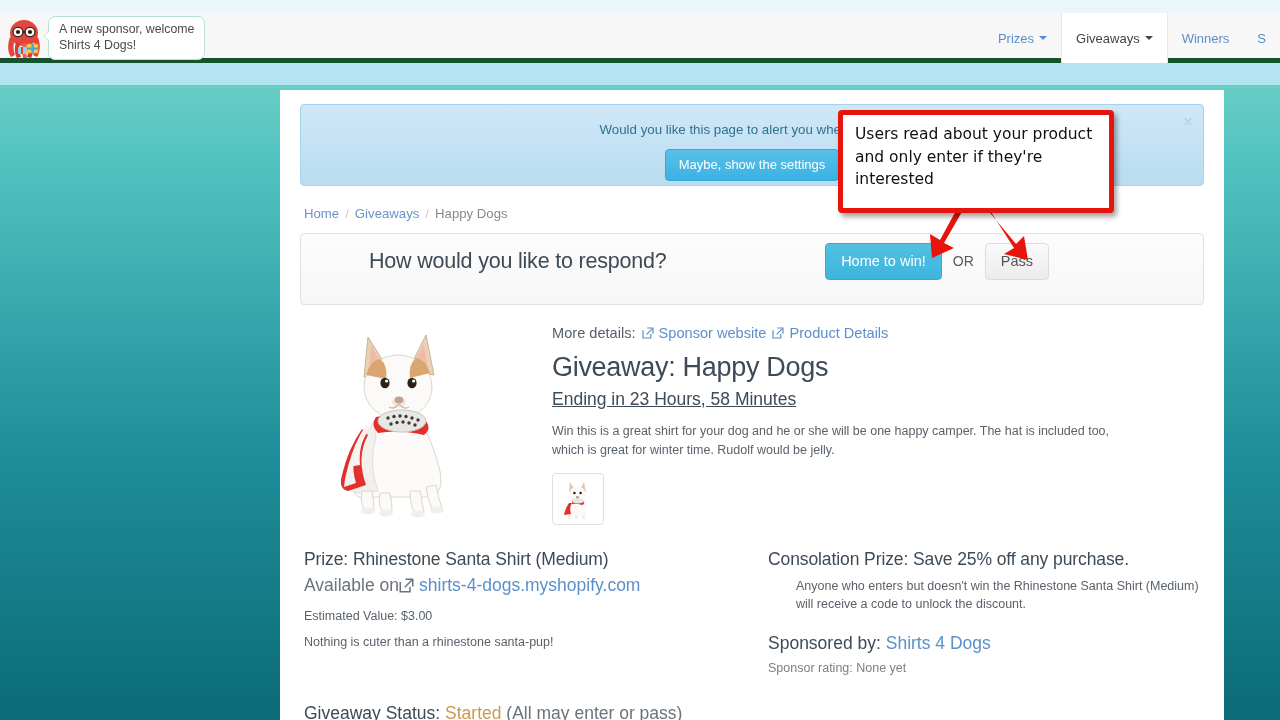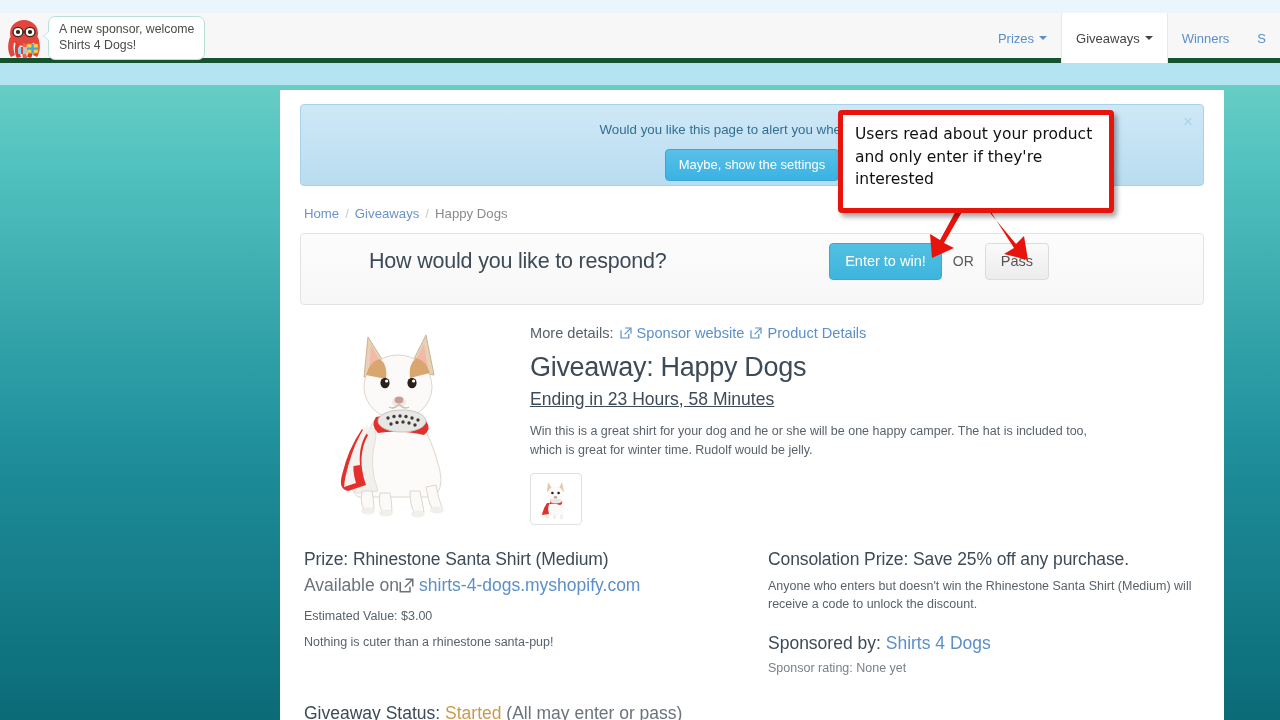--- a/index.html
+++ b/index.html
@@ -183,21 +183,21 @@
     border-radius: 4px;
     color: #555;
     font-size: 14.5px;
     padding: 9px 15px 10px 15px;
     cursor: pointer;
   }
 
   
   .detail-row { display: flex; padding: 6px 0 0 0; }
   .detail-img-col { width: 224px; flex: none; padding-left: 4px; }
-  .detail-txt-col { flex: 1; padding-left: 6px; }
+  .detail-txt-col { flex: 1; padding-left: 6px; margin-left: 22px; }
 
   .more-details {
     font-size: 14.6px; color: #55606b;
     display: flex; align-items: center; gap: 6px;
     margin-bottom: 9px;
   }
   .ext-link { color: #5b8fc9; cursor: pointer; display: inline-flex; align-items: center; gap: 5px; }
   .ext-icon { display: inline-block; width: 12px; height: 12px; flex: none; }
 
   .giveaway-title {
@@ -238,20 +238,21 @@
     font-size: 17.5px; color: #6b737b; line-height: 27px;
     display: flex; align-items: flex-end; 
   }
   .prize-avail .ext-link { font-size: 17.5px; }
   .prize-sub {
     font-size: 12.5px; color: #59626b; margin-top: 8px; line-height: 18px;
   }
   .consol-sub {
     font-size: 12.5px; color: #59626b; margin-top: 5px; line-height: 18px;
     max-width: 450px;
+    margin-left: 28px;
   }
   .sponsored-by {
     font-size: 17.5px; color: #3d4a57; margin-top: 20px;
   }
   .sponsored-by a { color: #5b8fc9; cursor: pointer; }
   .sponsor-rating {
     font-size: 12.5px; color: #7a8189; margin-top: 7px;
   }
 
   .status-row {
@@ -352,21 +353,21 @@
       <span class="bc-link">Home</span>
       <span class="bc-sep">/</span>
       <span class="bc-link">Giveaways</span>
       <span class="bc-sep">/</span>
       <span class="bc-current">Happy Dogs</span>
     </div>
 
     <div class="respond-bar">
       <div class="respond-q">How would you like to respond?</div>
       <div class="respond-actions">
-        <div class="btn-enter">Enter to win!</div>
+        <div class="btn-enter">Home to win!</div>
         <div class="or-label">OR</div>
         <div class="btn-pass">Pass</div>
       </div>
     </div>
 
     <div class="detail-row">
       <div class="detail-img-col">
         <svg width="190" height="196" viewBox="0 0 190 196">
           <rect width="190" height="196" fill="#fff"></rect>
           <path d="M64 12 L60 52 L84 44 Z" fill="#e8d2b6" stroke="#cbb293" stroke-width="1"></path>

